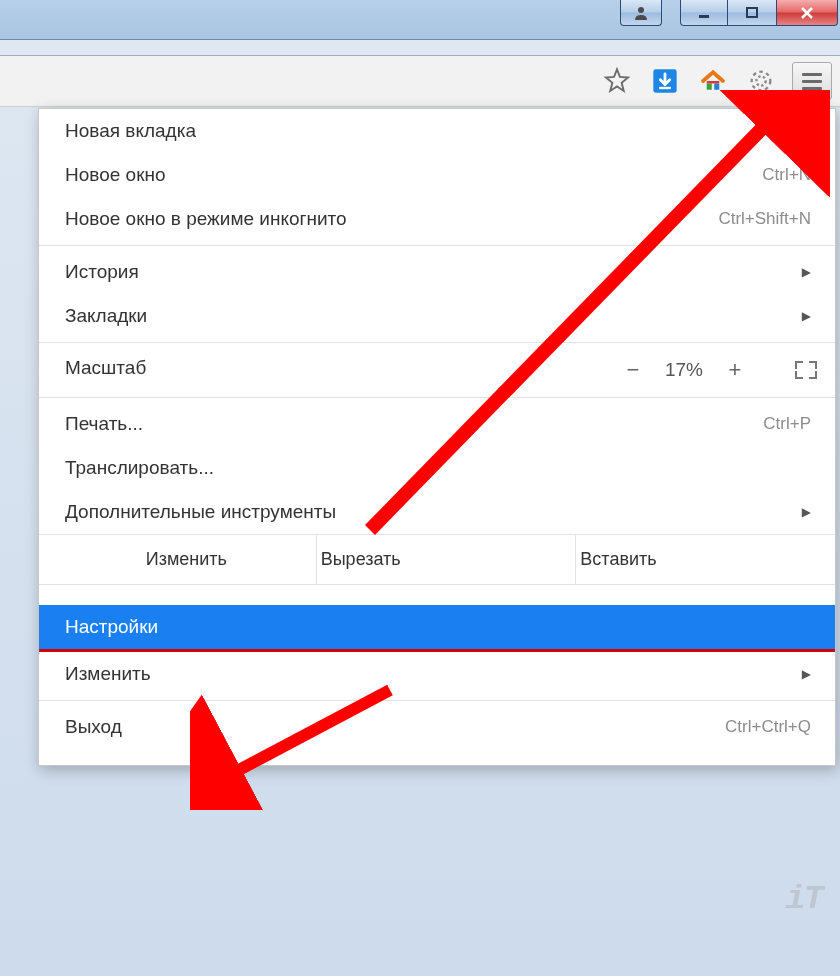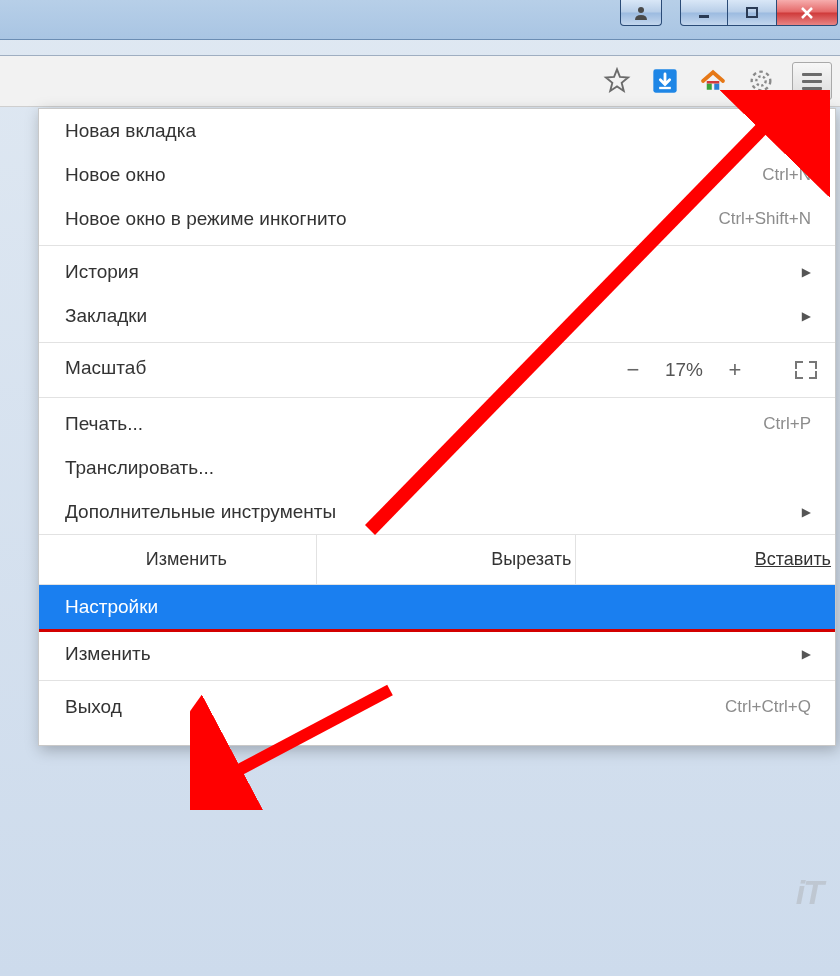--- a/index.html
+++ b/index.html
@@ -91,20 +91,21 @@
     padding: 11px 24px 11px 26px;
     cursor: default;
   }
   .menu-item .label { flex: 1; }
   .menu-item .shortcut { color: #8c8c8c; font-size: 17px; }
   .menu-item .arrow { color: #555; font-size: 12px; margin-left: 10px; }
   .menu-item.highlight {
     background: #1a7ff0;
     color: #fff;
     border-bottom: 3px solid #d30000;
+    margin-top: 20px;
   }
   .menu-sep { height: 1px; background: #e2e2e2; margin: 4px 0; }
 
   
   .zoom-row {
     display: flex; align-items: flex-start;
     padding: 10px 18px 10px 26px;
     font-size: 19px; color: #333;
   }
   .zoom-row .label { flex: 1; }
@@ -128,43 +129,44 @@
   .fullscreen-icon i::after { bottom: 0; right: 0; border-left: none; border-top: none; }
 
   
   .edit-row {
     display: flex;
     border-top: 1px solid #e2e2e2;
     border-bottom: 1px solid #e2e2e2;
   }
   .edit-cell {
     flex: 1;
-    text-align: right;
+    text-align: left;
     padding: 14px 4px;
     font-size: 18px;
     color: #333;
     border-right: 1px solid #e2e2e2;
   }
   .edit-cell:first-child { text-align: center; padding-left: 22px; }
-  .edit-cell:last-child { border-right: none; text-decoration: underline; }
+  .edit-cell:last-child { border-right: none; }
 
   
   .arrow-svg {
     position: absolute;
     pointer-events: none;
     z-index: 50;
   }
 
   .watermark {
     position: absolute;
-    bottom: 64px; right: 18px;
+    bottom: 58px; right: 18px;
     font-size: 34px; font-weight: 600;
     color: rgba(160,160,160,.35);
     font-style: italic;
     letter-spacing: -2px;
+    font-family: Liberation Mono, monospace;
   }
 </style>
 </head>
 <body>
 
 <div class="titlebar">
   <div class="win-btn-group">
     <div class="win-btn profile" style="margin-right:18px;">
       <svg width="16" height="16" viewBox="0 0 16 16">
           <circle cx="8" cy="5" r="3" fill="#4a4a4a"></circle>

